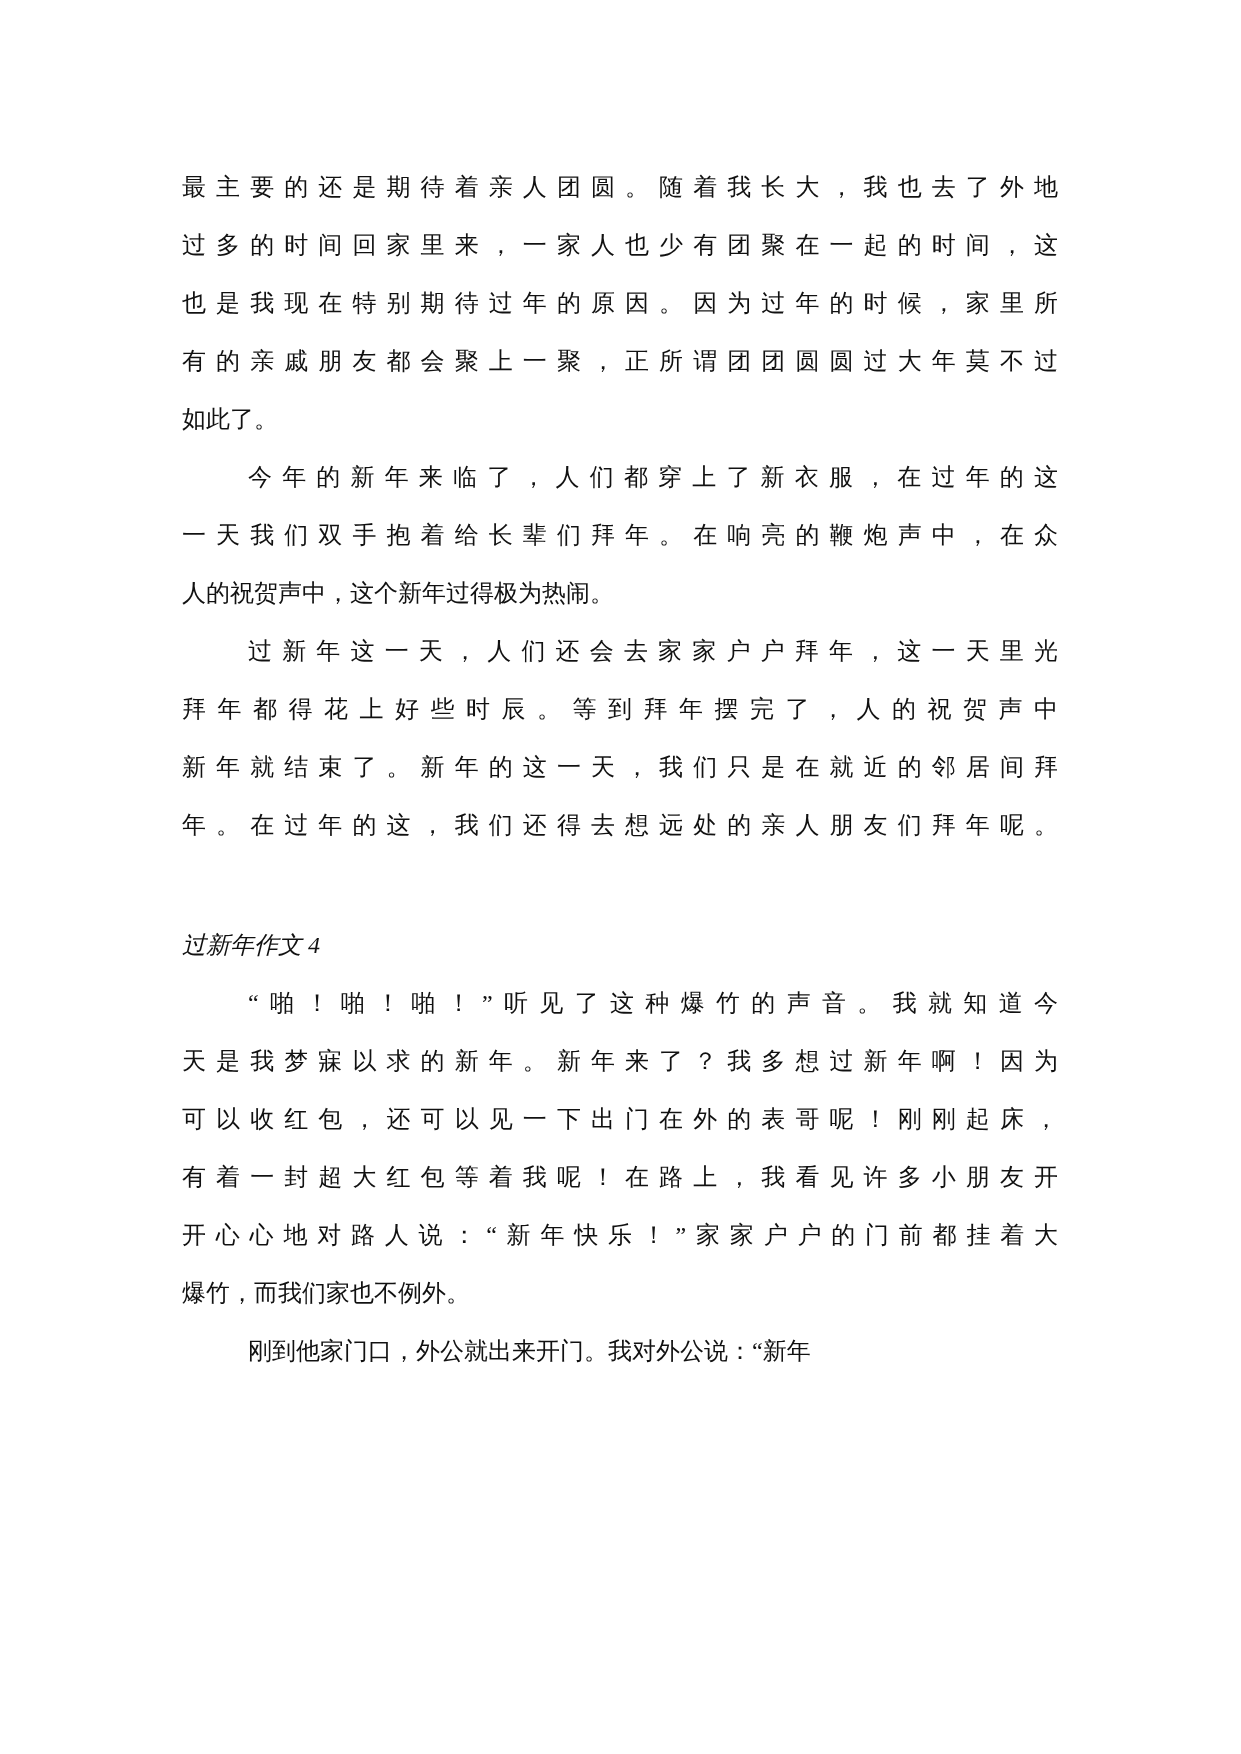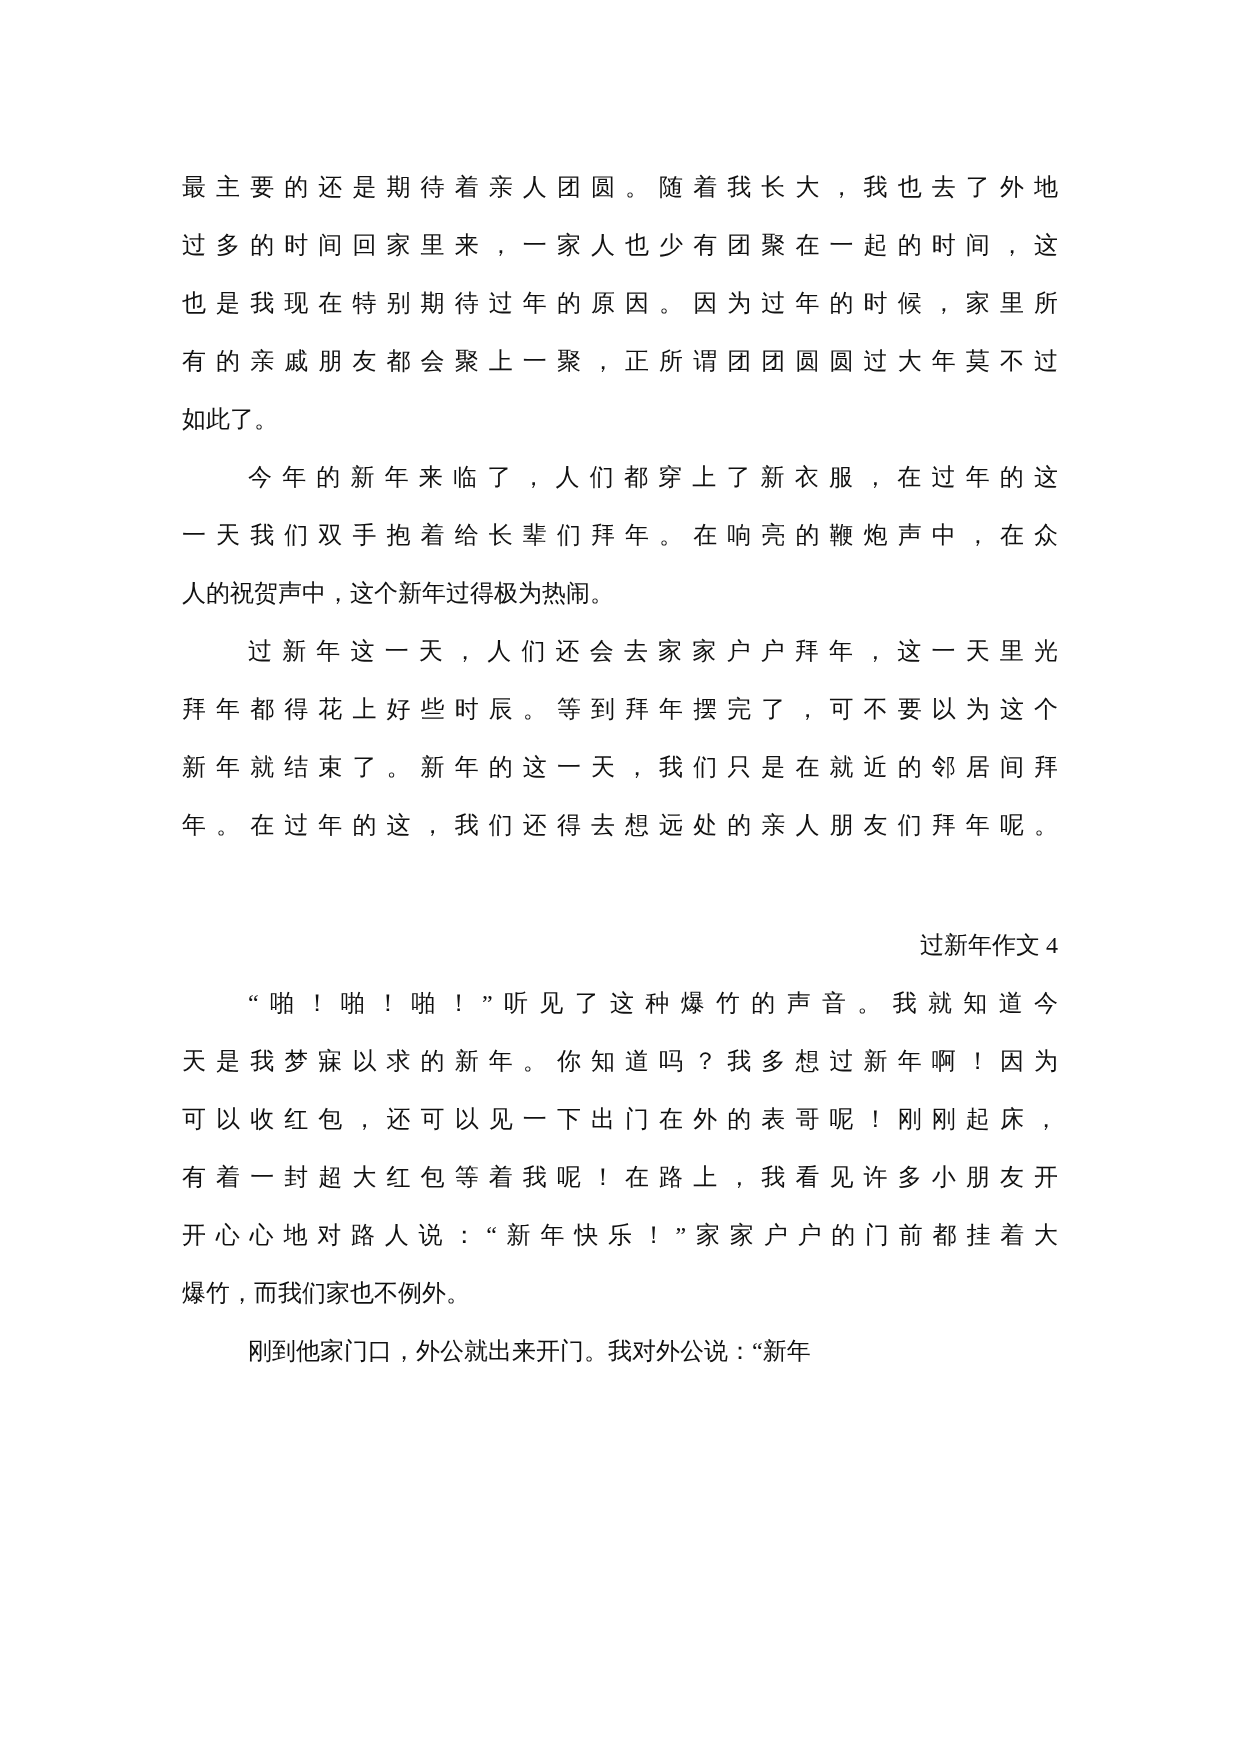--- a/index.html
+++ b/index.html
@@ -32,21 +32,22 @@
     white-space: nowrap;
     text-align: justify;
     text-align-last: justify;
   }
   .line.indent { text-indent: 66px; }
   .line.last { text-align-last: left; }
   .heading {
     margin-top: 62px;
     height: 58px;
     white-space: nowrap;
-    text-align: right;
+    text-align: left;
+    font-style: italic;
   }
 </style>
 </head>
 <body>
 
 <div class="page">
   <div class="text-block">
 
     <div class="para">
       <div class="line">最主要的还是期待着亲人团圆。随着我长大，我也去了外地</div>
@@ -57,30 +58,30 @@
     </div>
 
     <div class="para">
       <div class="line indent">今年的新年来临了，人们都穿上了新衣服，在过年的这</div>
       <div class="line">一天我们双手抱着给长辈们拜年。在响亮的鞭炮声中，在众</div>
       <div class="line last">人的祝贺声中，这个新年过得极为热闹。</div>
     </div>
 
     <div class="para">
       <div class="line indent">过新年这一天，人们还会去家家户户拜年，这一天里光</div>
-      <div class="line">拜年都得花上好些时辰。等到拜年摆完了，可不要以为这个</div>
+      <div class="line">拜年都得花上好些时辰。等到拜年摆完了，人的祝贺声中</div>
       <div class="line">新年就结束了。新年的这一天，我们只是在就近的邻居间拜</div>
       <div class="line">年。在过年的这，我们还得去想远处的亲人朋友们拜年呢。</div>
     </div>
 
     <div class="heading">过新年作文 4</div>
 
     <div class="para">
       <div class="line indent">“啪！啪！啪！”听见了这种爆竹的声音。我就知道今</div>
-      <div class="line">天是我梦寐以求的新年。你知道吗？我多想过新年啊！因为</div>
+      <div class="line">天是我梦寐以求的新年。新年来了？我多想过新年啊！因为</div>
       <div class="line">可以收红包，还可以见一下出门在外的表哥呢！刚刚起床，</div>
       <div class="line">有着一封超大红包等着我呢！在路上，我看见许多小朋友开</div>
       <div class="line">开心心地对路人说：“新年快乐！”家家户户的门前都挂着大</div>
       <div class="line last">爆竹，而我们家也不例外。</div>
     </div>
 
     <div class="para">
       <div class="line indent last">刚到他家门口，外公就出来开门。我对外公说：“新年</div>
     </div>
 

